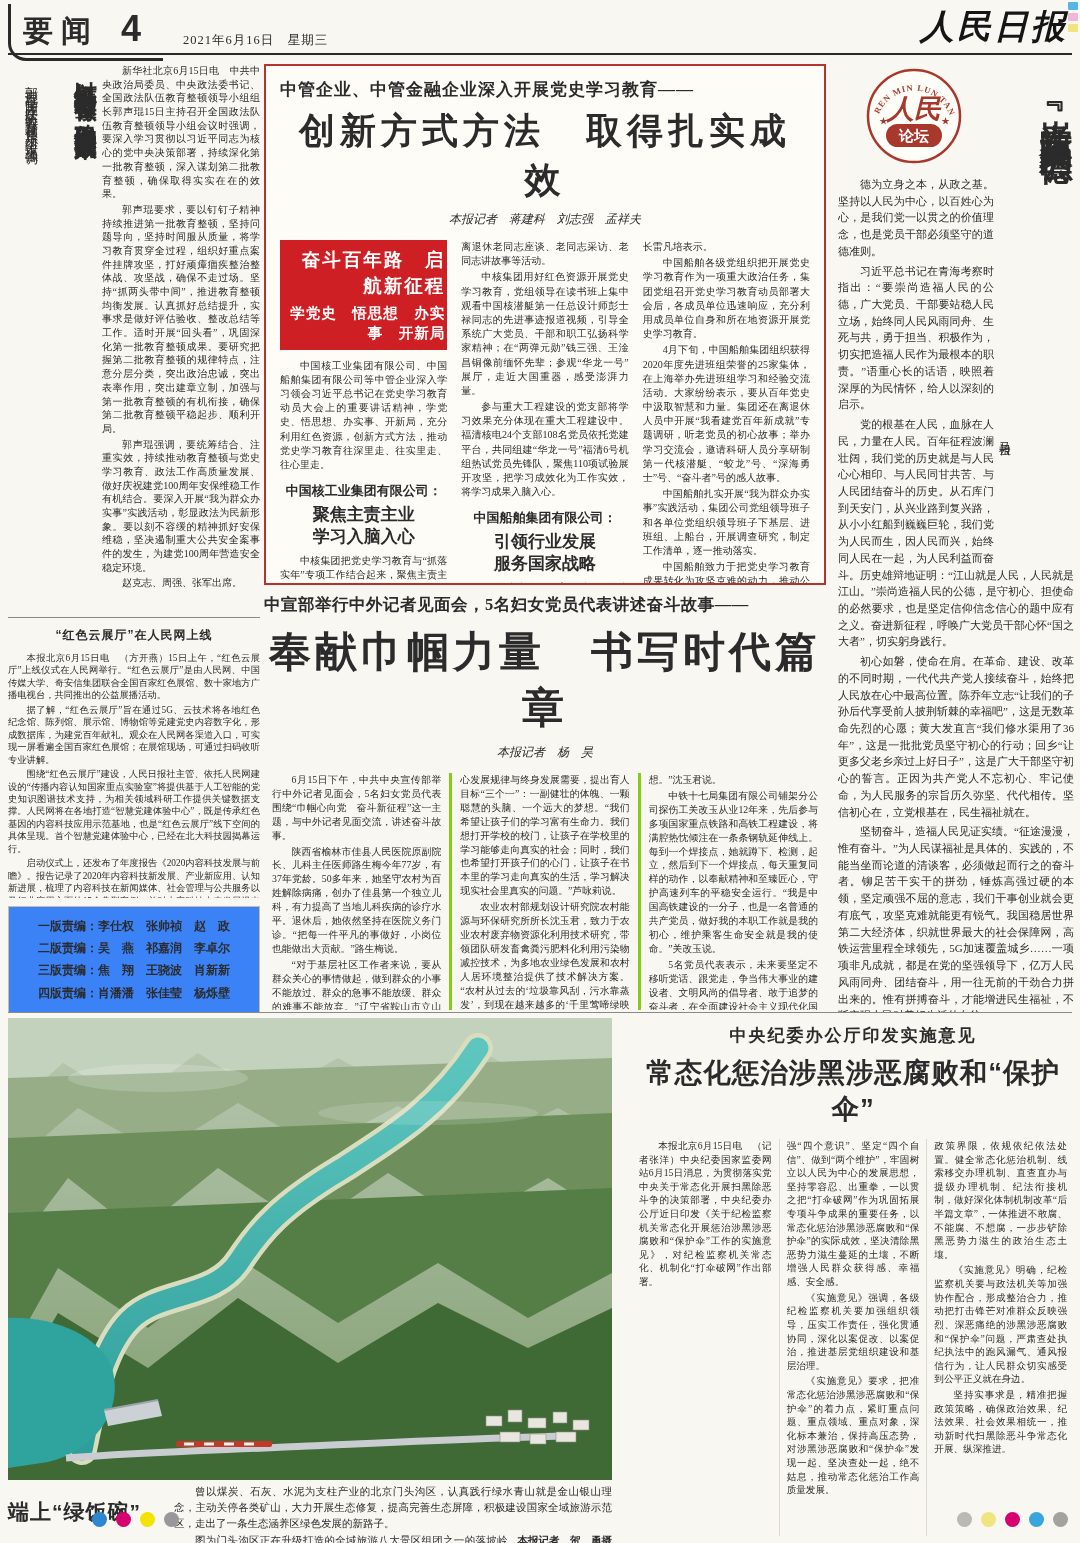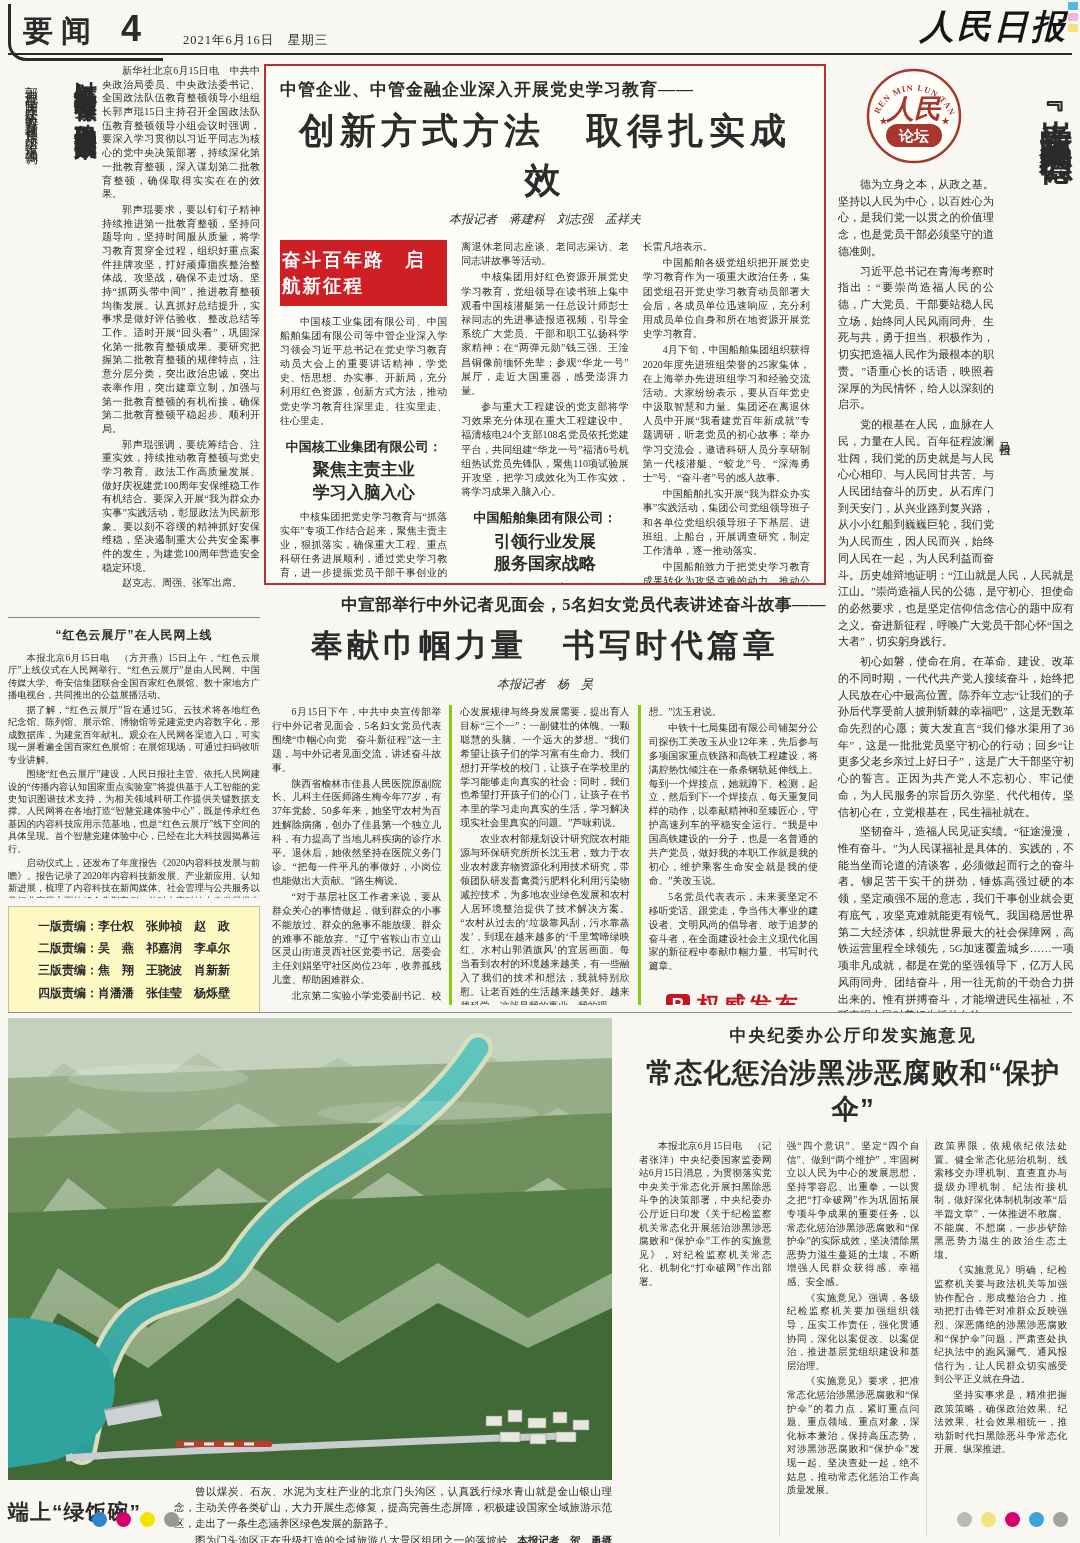--- a/index.html
+++ b/index.html
@@ -30,52 +30,52 @@
     padding-top:12px;line-height:1.1;}
   .legal-headline{writing-mode:vertical-rl;font-size:22.5px;font-weight:bold;width:56px;
     line-height:1.15;letter-spacing:1.5px;margin:0 4px;}
   .legal-body{flex:1;font-size:10px;line-height:1.37;overflow:hidden;}
   .left-divider{position:absolute;left:8px;top:617px;width:252px;border-top:1px solid #8a8a85;}
 
   
   .cloud{position:absolute;left:8px;top:625px;width:252px;height:385px;}
   .cloud-headline{text-align:center;font-size:12px;font-weight:bold;letter-spacing:1px;margin:2px 0 8px;}
   .cloud-text{font-size:9.3px;line-height:1.34;height:246px;overflow:hidden;}
-  .editors-box{margin-top:8px;border:1px solid #c9bda6;background:#fef9c3;
+  .editors-box{margin-top:8px;border:1px solid #c9bda6;background:#3b82f6;
     text-align:center;font-size:12px;line-height:1.85;padding:8px 2px;font-weight:bold;}
 
   
   .central-box{position:absolute;left:264px;top:64px;width:562px;height:521px;border:2px solid #b5332c;
     background:#fdfcf7;padding:10px 14px;box-sizing:border-box;overflow:hidden;}
   .cb-kicker{font-size:17px;font-weight:bold;letter-spacing:1px;margin:2px 0 6px;}
   .cb-headline{text-align:center;font-size:36px;font-weight:bold;letter-spacing:5px;margin:4px 0 6px;}
   .cb-byline{text-align:center;font-size:12px;font-style:italic;margin-bottom:12px;}
   .cb-cols{display:flex;gap:14px;}
   .cb-col{flex:1;font-size:10px;line-height:1.42;overflow:hidden;height:398px;}
-  .badge{background:#cd1f24;color:#fff;text-align:left;padding:7px 2px 6px;margin-bottom:9px;}
+  .badge{background:#cd1f24;color:#fff;text-align:right;padding:7px 2px 6px;margin-bottom:9px;}
   .badge .b1{font-size:18.5px;font-weight:bold;letter-spacing:2px;display:block;}
   .badge .b2{font-size:14.5px;font-weight:bold;letter-spacing:1px;display:block;margin-top:3px;}
   .org-line{text-align:center;font-weight:bold;font-size:13px;margin:10px 0 3px;}
   .sub-title{text-align:center;font-weight:bold;font-size:17px;line-height:1.3;margin-bottom:6px;}
 
   
   .forum{position:absolute;left:838px;top:62px;width:236px;height:950px;overflow:hidden;}
   .forum::before{content:"";position:absolute;left:-10px;top:0;bottom:0;border-left:1px solid #b6b4ac;}
   .forum-head{float:right;width:80px;height:492px;position:relative;}
   .forum-headline{position:absolute;right:2px;top:28px;writing-mode:vertical-rl;
     font-size:33px;font-weight:bold;letter-spacing:4px;line-height:1;}
   .forum-author{position:absolute;left:2px;bottom:116px;writing-mode:vertical-rl;font-size:12px;letter-spacing:2px;}
   .forum-logo{width:100px;height:100px;margin:4px 24px 10px 26px;}
   .forum-body{font-size:11px;line-height:1.52;}
   .forum-body p{text-indent:2em;text-align:justify;margin-bottom:3px;}
 
   
   .women{position:absolute;left:264px;top:592px;width:562px;height:418px;overflow:hidden;}
-  .wm-kicker{font-size:16.5px;font-weight:bold;letter-spacing:.5px;margin:2px 0 8px;text-align:right;}
-  .wm-headline{text-align:center;font-size:32px;font-weight:bold;letter-spacing:4px;margin:2px 0 8px;}
+  .wm-kicker{font-size:16.5px;font-weight:bold;letter-spacing:.5px;margin:2px 0 8px;}
+  .wm-headline{text-align:center;font-size:42px;font-weight:bold;letter-spacing:4px;margin:2px 0 8px;}
   .wm-byline{text-align:center;font-size:12px;font-style:italic;margin-bottom:12px;}
   .wm-cols{display:flex;align-items:flex-end;}
   .wm-col{flex:1;font-size:9.8px;line-height:1.42;padding:0 8px;overflow:hidden;height:300px;}
   .wm-col + .wm-col{border-left:3px solid #84cc16;}
   .authority{margin-top:16px;text-align:center;color:#c4161c;font-weight:bold;font-size:23px;
     letter-spacing:3px;display:flex;align-items:center;justify-content:center;gap:7px;}
   .r-mark{display:inline-flex;align-items:center;justify-content:center;width:24px;height:24px;
     background:#c4161c;color:#fff;border-radius:4px;font-size:17px;letter-spacing:0;}
 
   
@@ -150,20 +150,21 @@
   </div>
 
   <div class="central-box">
     <div class="cb-kicker">中管企业、中管金融企业深入开展党史学习教育——</div>
     <div class="cb-headline sans">创新方式方法　取得扎实成效</div>
     <div class="cb-byline">本报记者　蒋建科　刘志强　孟祥夫</div>
     <div class="cb-cols">
       <div class="cb-col jt">
         <div class="badge sans">
           <span class="b1">奋斗百年路　启航新征程</span>
+          <span class="b2">学党史　悟思想　办实事　开新局</span>
         </div>
         <p class="ind">中国核工业集团有限公司、中国船舶集团有限公司等中管企业深入学习领会习近平总书记在党史学习教育动员大会上的重要讲话精神，学党史、悟思想、办实事、开新局，充分利用红色资源，创新方式方法，推动党史学习教育往深里走、往实里走、往心里走。</p>
         <div class="org-line">中国核工业集团有限公司：</div>
         <div class="sub-title sans">
           <div>聚焦主责主业</div>
           <div>学习入脑入心</div>
         </div>
         <p class="ind">中核集团把党史学习教育与“抓落实年”专项工作结合起来，聚焦主责主业，狠抓落实，确保重大工程、重点科研任务进展顺利，通过党史学习教育，进一步提振党员干部干事创业的精气神，推进集团公司高质量发展。</p>
 
       </div>

